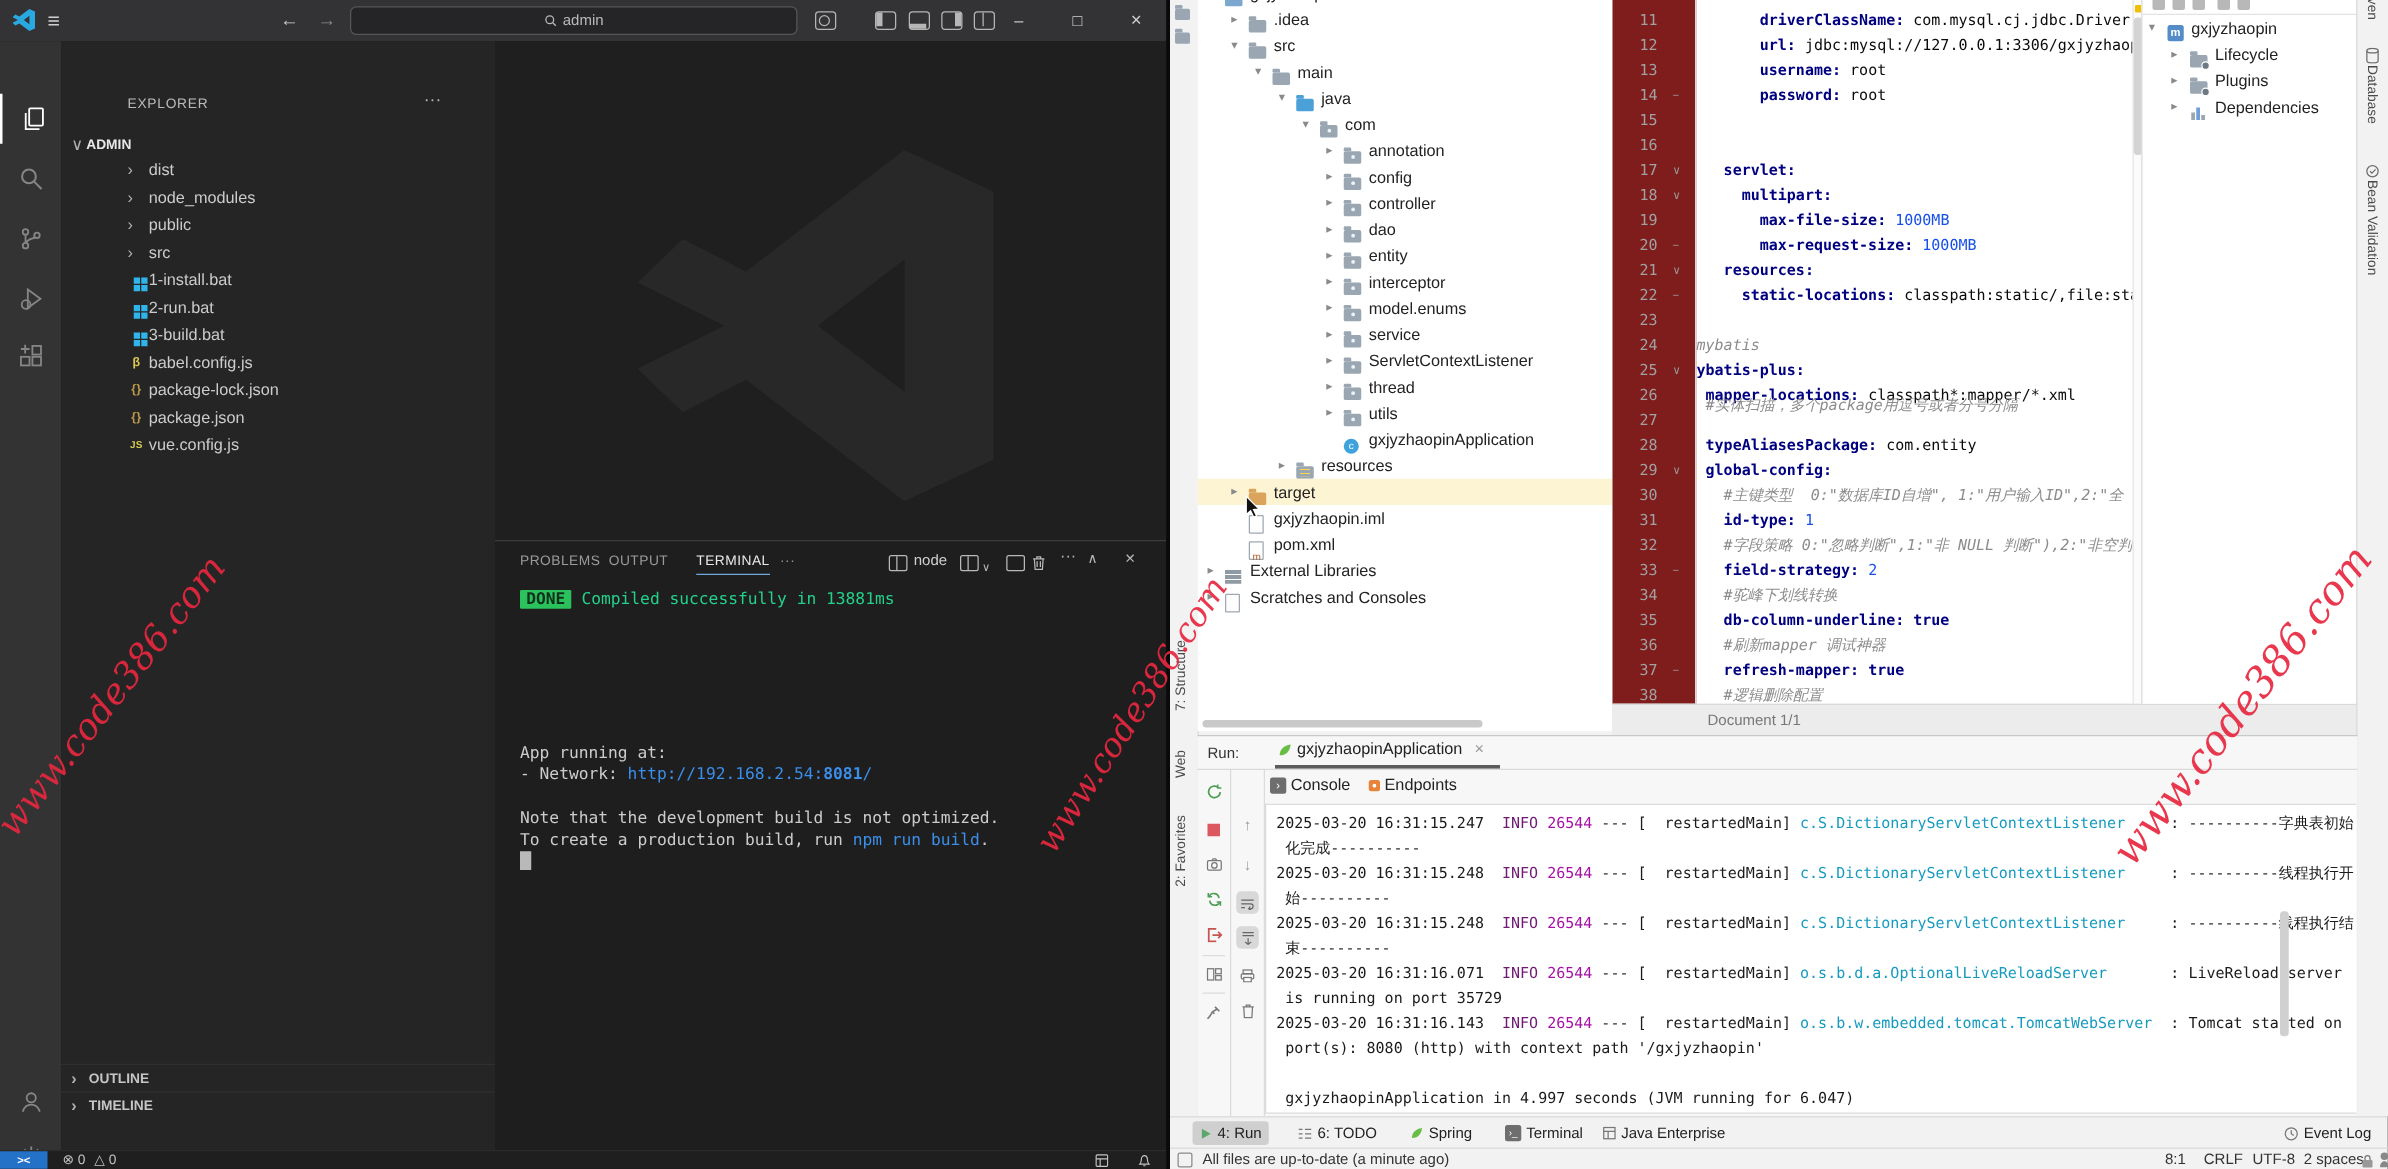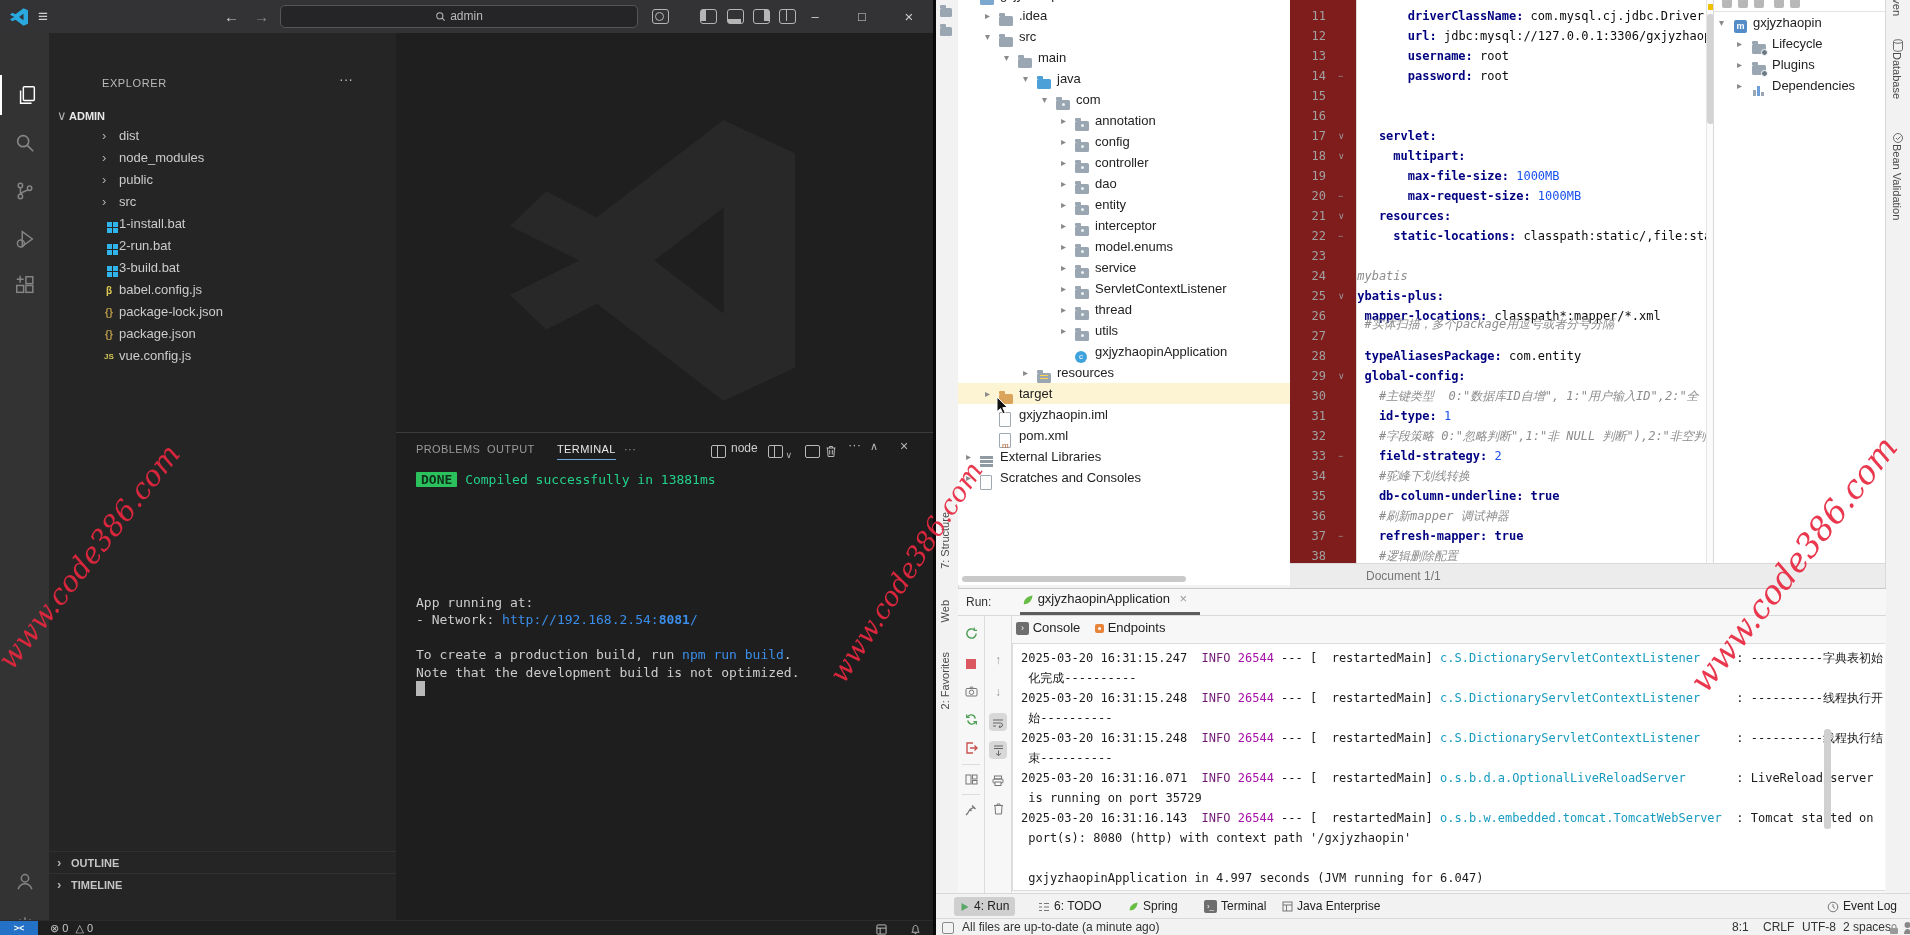--- a/index.html
+++ b/index.html
@@ -295,22 +295,22 @@
         <div class="t-line"><span class="t-badge">DONE</span><span class="t-green"> Compiled successfully in 13881ms</span></div>
         <div class="t-line"></div>
         <div class="t-line"></div>
         <div class="t-line"></div>
         <div class="t-line"></div>
         <div class="t-line"></div>
         <div class="t-line"></div>
         <div class="t-line"><span>App running at:</span></div>
         <div class="t-line"><span>- Network: </span><span class="t-link">http://192.168.2.54:</span><span class="t-linkb">8081</span><span class="t-link">/</span></div>
         <div class="t-line"></div>
+        <div class="t-line"><span>Note that the development build is not optimized.</span></div>
         <div class="t-line"><span>To create a production build, run </span><span class="t-link">npm run build</span><span>.</span></div>
-        <div class="t-line"><span>Note that the development build is not optimized.</span></div>
         <div class="t-line"><span class="t-cursor"></span></div>
       </div>
   </div>
 
   <div id="vsc-status">
     <div id="remote">&gt;&lt;</div>
     <span class="abs" style="left:50px;top:0;line-height:15px">
       <span>⊗</span> <span>0</span>
       <span style="margin-left:4px">△</span> <span>0</span>
     </span>

